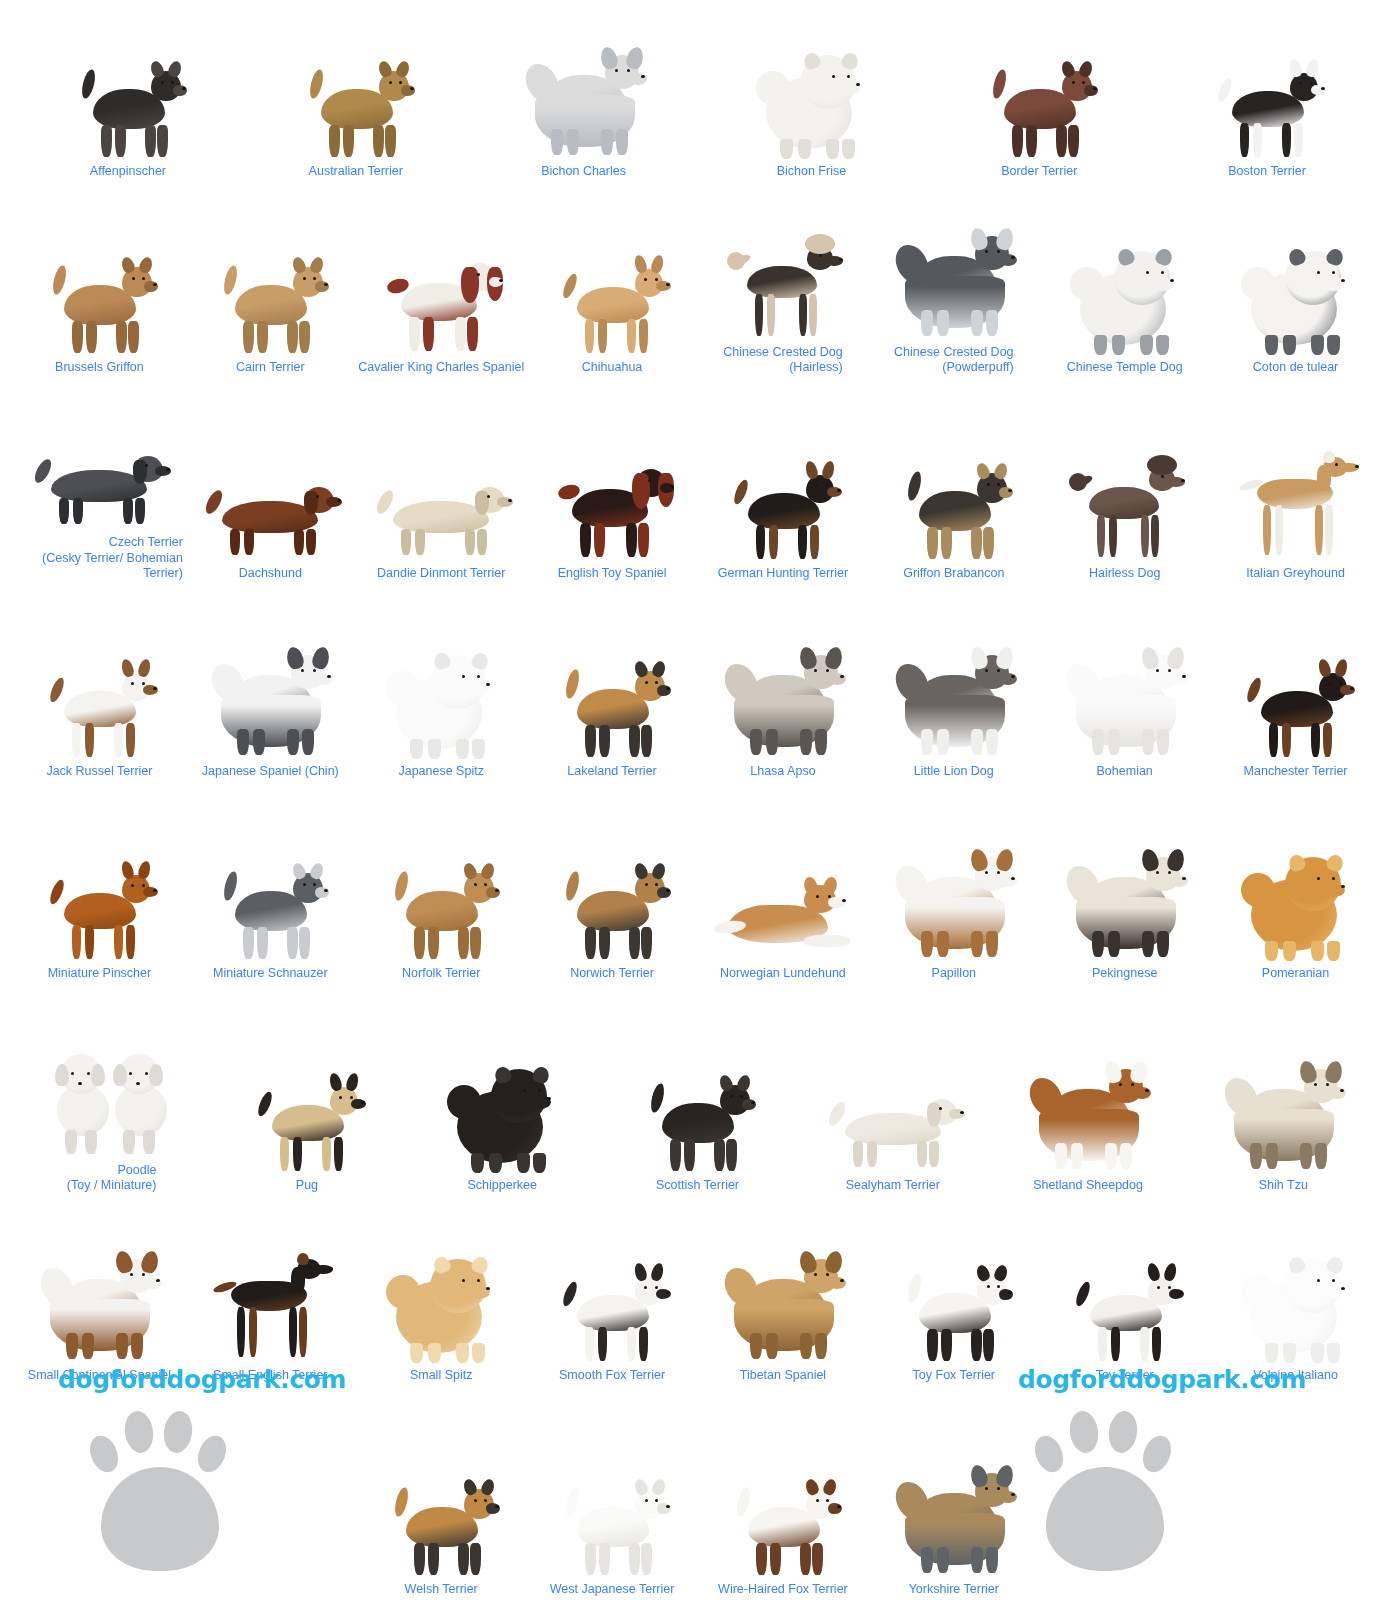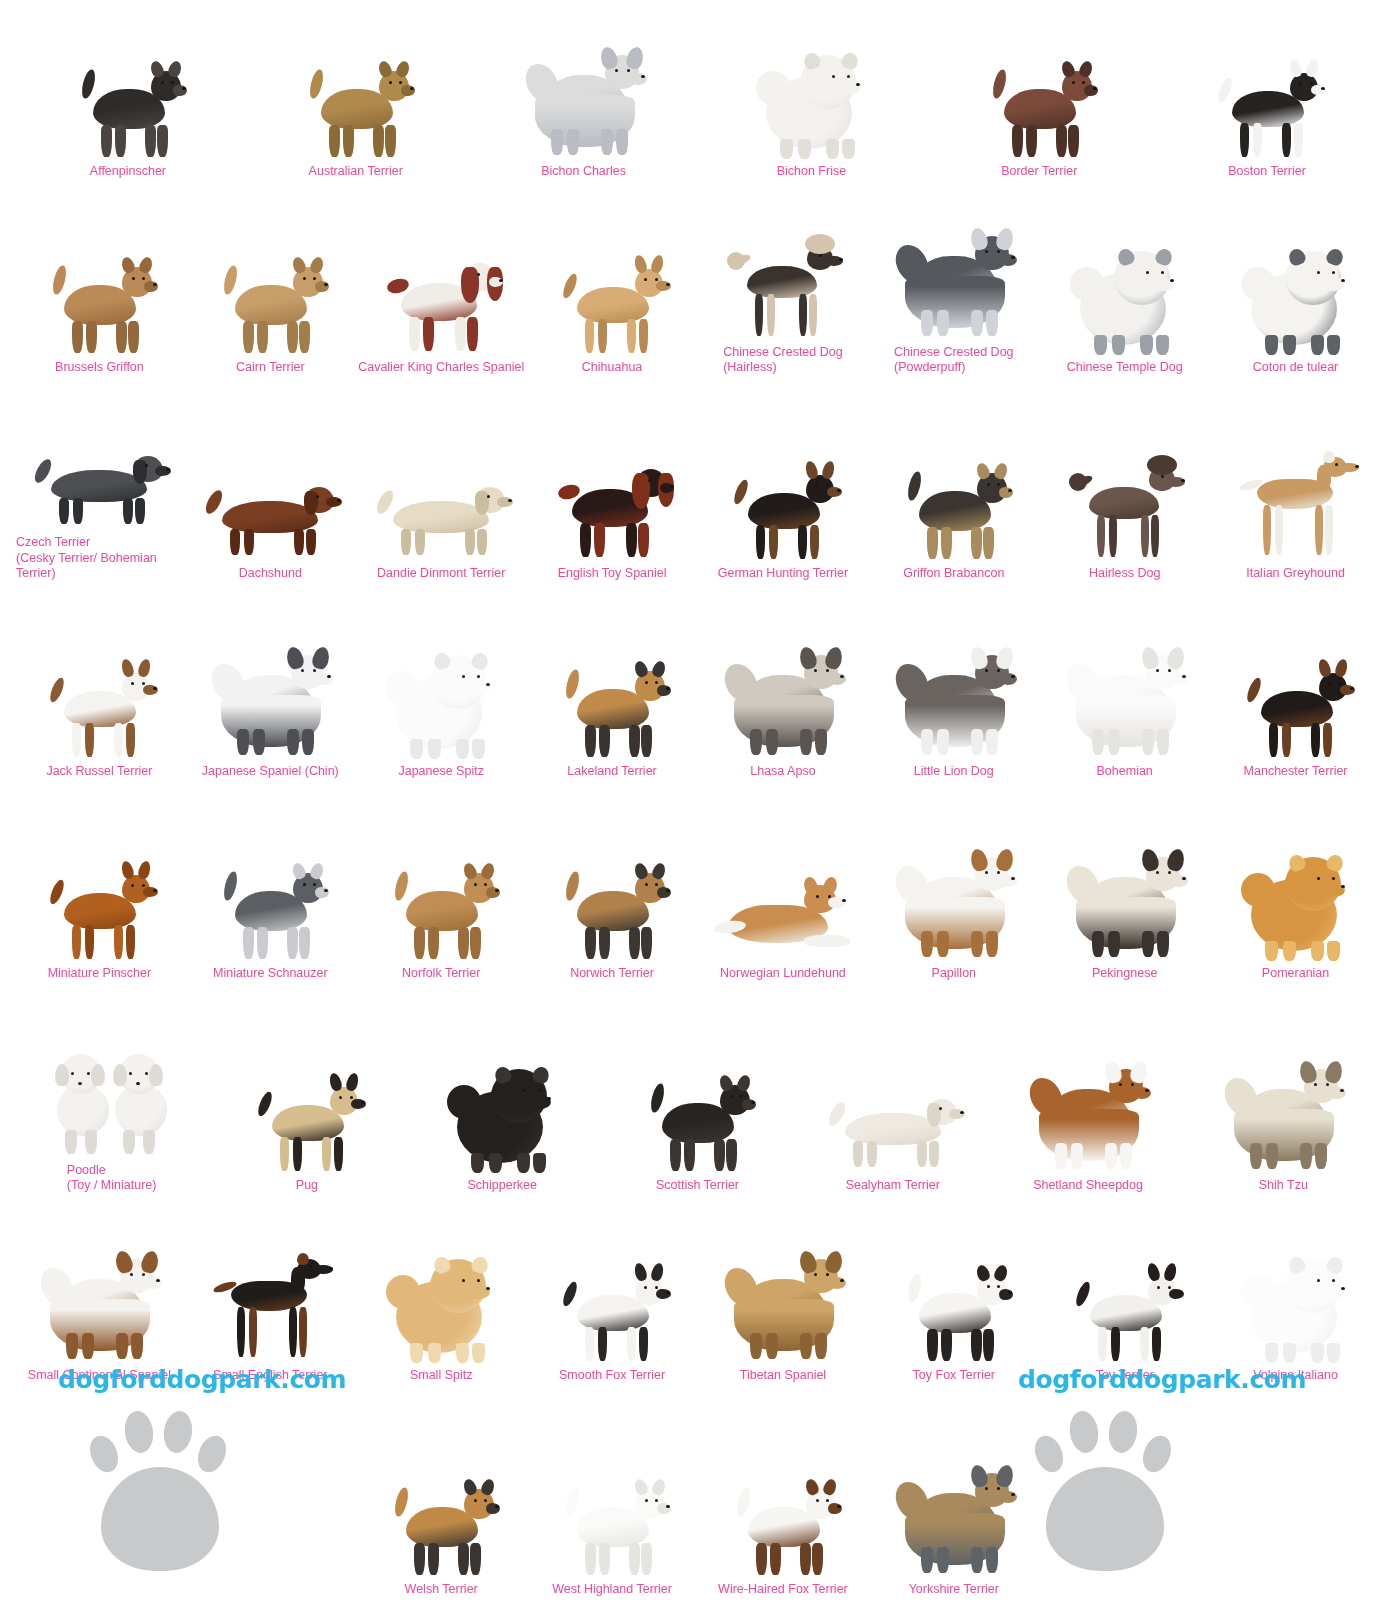--- a/index.html
+++ b/index.html
@@ -38,22 +38,22 @@
   .dog-figure {
     width: 100%;
     display: flex;
     align-items: flex-end;
     justify-content: center;
     position: relative;
   }
   .caption {
     font-size: 12.5px;
     line-height: 1.25;
-    text-align: left;
-    color: #ec4899;
+    text-align: right;
+    color: #3b82f6;
     padding: 5px 2px 0 2px;
     white-space: pre-line;
     font-weight: 400;
   }
   
   .dog {
     position: relative;
   }
   .body {
     position: absolute;
@@ -1283,21 +1283,21 @@
             <div class="eye" style="left:92px;top:32px;"></div>
             <div class="eye" style="left:102px;top:32px;"></div>
             <div class="nose" style="left:113px;top:38px;"></div>
             <div class="leg" style="left:32px;top:76px;width:11px;height:32px;background:#e6e4df;"></div>
             <div class="leg" style="left:46px;top:76px;width:11px;height:32px;background:#e6e4df;"></div>
             <div class="leg" style="left:76px;top:76px;width:11px;height:32px;background:#e6e4df;"></div>
             <div class="leg" style="left:88px;top:76px;width:11px;height:32px;background:#e6e4df;"></div>
             <div class="tail" style="left:14px;top:20px;width:11px;height:30px;background:#fafaf8;transform:rotate(14deg);"></div>
           </div>
         </div>
-        <div class="caption">West Highland Terrier</div>
+        <div class="caption">West Japanese Terrier</div>
       </div>
       <div class="cell">
         <div class="dog-figure">
           <div class="dog" style="width: 118px; height: 110px;">
             <div class="body" style="left:24px;top:40px;width:72px;height:40px;background:linear-gradient(170deg, #f6f5f2 45%, #6b3f24 100%);"></div>
             <div class="head" style="left:82px;top:22px;width:30px;height:30px;background:#f6f5f2;"></div>
             <div class="ear" style="left:82px;top:12px;width:12px;height:16px;background:#6b3f24;transform:rotate(-20deg);"></div>
             <div class="ear" style="left:100px;top:12px;width:12px;height:16px;background:#6b3f24;transform:rotate(20deg);"></div>
             <div class="snout" style="left:104px;top:36px;width:14px;height:11px;background:#6b3f24;"></div>
             <div class="eye" style="left:92px;top:32px;"></div>

